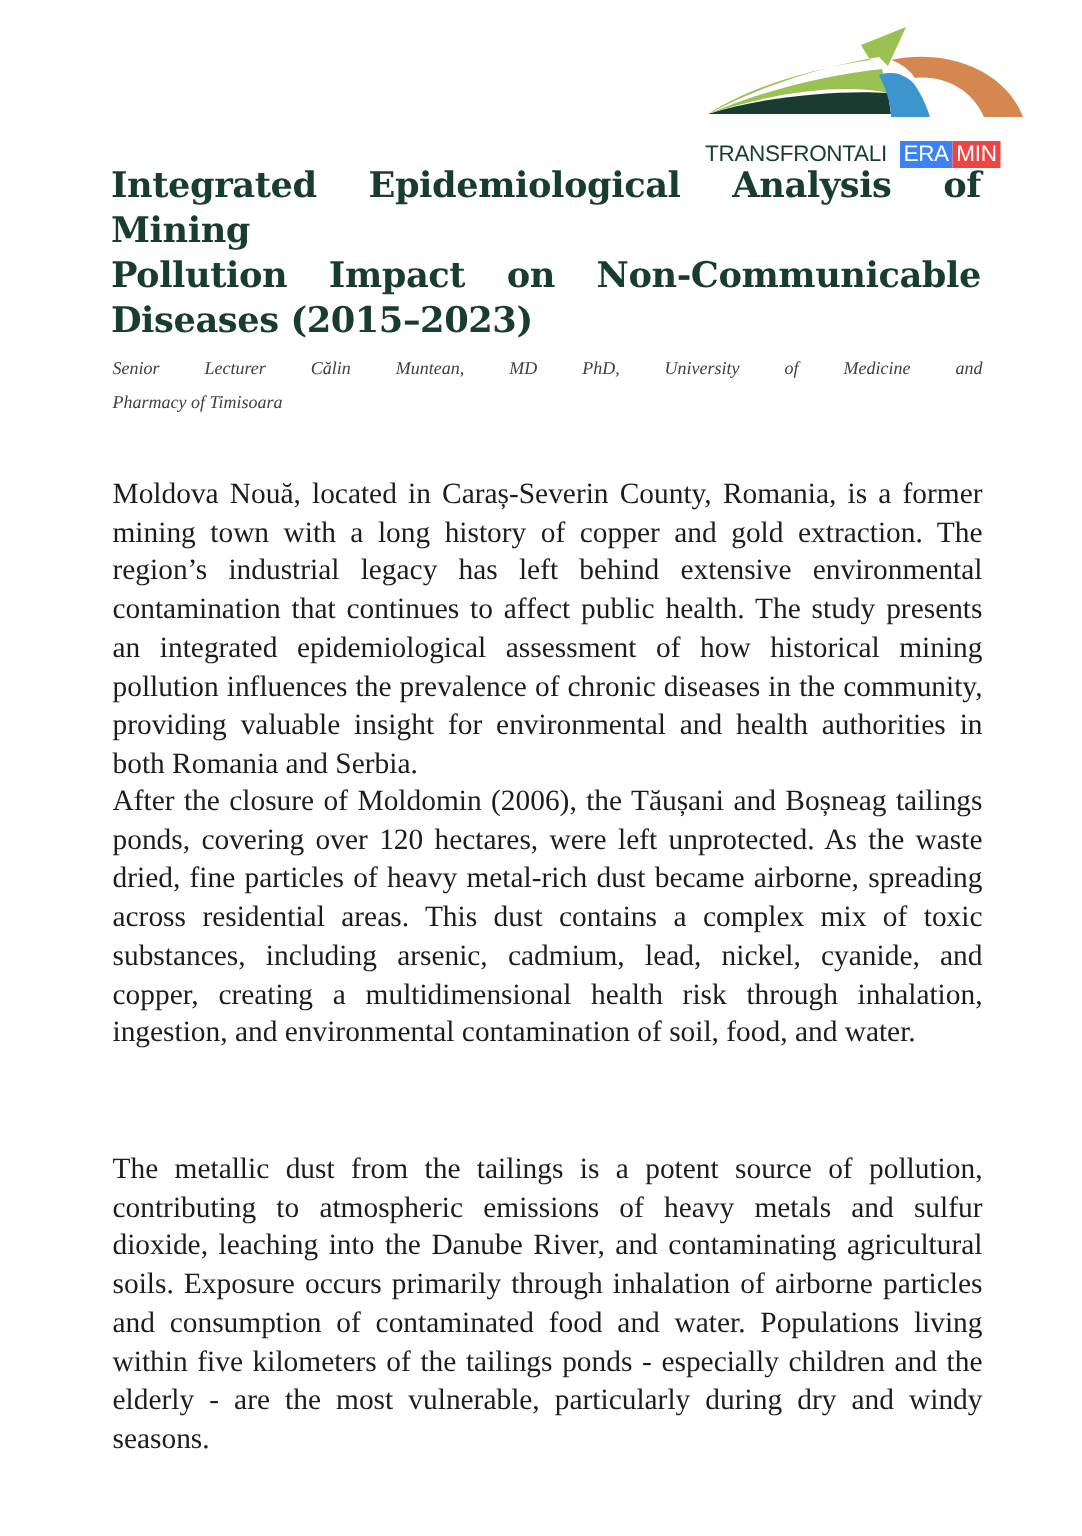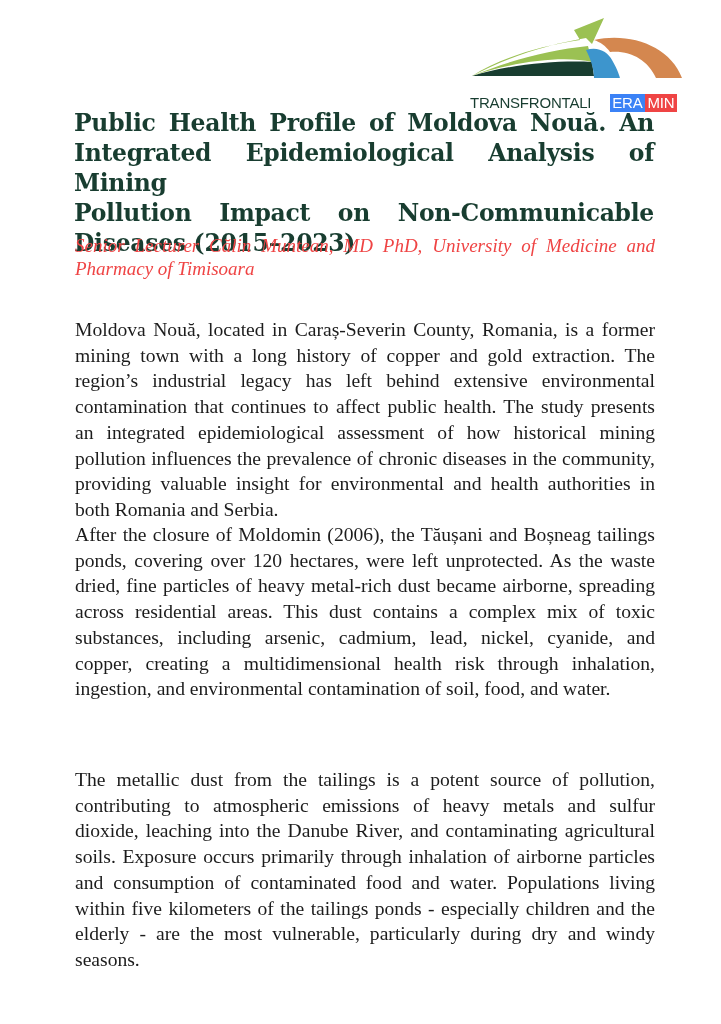--- a/index.html
+++ b/index.html
@@ -3,31 +3,31 @@
 <meta charset="utf-8">
 <style>
   html, body { margin: 0; padding: 0; background: #ffffff; }
   body { width: 721px; height: 1024px; position: relative; overflow: hidden; }
   .page { position: absolute; left: 0; top: 0; width: 721px; height: 1024px; }
 
   .logo { position: absolute; left: 470px; top: 16px; width: 240px; height: 82px; }
   .logo svg { position: absolute; left: 0; top: 0; }
   .logo-text { position: absolute; top: 78px; left: 0; height: 18px; display: flex; align-items: center;
     font-family: "Liberation Sans", sans-serif; font-size: 15px; letter-spacing: -0.2px; line-height: 18px; }
-  .logo-t1 { color: #183d30; padding-right: 19px; }
+  .logo-t1 { color: #183d30; padding-right: 9px; }
   .logo-t2 { background: #3b82f6; color: #ffffff; padding: 0 2px; }
   .logo-t3 { background: #ef4444; color: #ffffff; padding: 0 3px; }
 
   .title { position: absolute; left: 74px; top: 108px; width: 580px; margin: 0;
     font-family: "DejaVu Serif", serif; font-weight: bold; font-size: 23.5px; line-height: 30px;
     color: #183d30; text-align: justify; text-align-last: left; letter-spacing: -0.3px; }
   .title .justline { text-align-last: justify; display: block; }
 
   .byline { position: absolute; left: 75px; top: 234px; width: 580px;
-    font-family: "Liberation Serif", serif; font-style: italic; font-size: 19px; line-height: 23px; color: #ef4444;
+    font-family: "Liberation Serif", serif; font-style: italic; font-size: 12px; line-height: 23px; color: #404040;
     text-align: justify; }
   .byline .l1 { display: block; text-align: justify; text-align-last: justify; }
   .byline .l2, .byline .l3 { display: block; }
 
   .body-text { position: absolute; left: 75px; width: 580px; margin: 0;
     font-family: "Liberation Serif", serif; font-size: 19.6px; line-height: 25.7px; color: #1c1c1c;
     text-align: justify; }
   .p1 { top: 317px; }
   .p2 { top: 522px; }
   .p3 { top: 767px; }
@@ -51,21 +51,20 @@
       <path d="M124 24 C 160 16, 200 30, 212 62 L 186 62 C 178 44, 160 34, 140 36 C 136 30, 130 26, 124 24 Z" fill="#d4874f"></path>
     </svg>
     <div class="logo-text">
       <span class="logo-t1">TRANSFRONTALI</span>
         <span class="logo-t2">ERA</span>
         <span class="logo-t3">MIN</span>
     </div>
   </div>
 
   <h1 class="title">
-    <span class="justline">Public Health Profile of Moldova Nouă. An</span>
     <span class="justline">Integrated Epidemiological Analysis of Mining</span>
     <span class="justline">Pollution Impact on Non-Communicable</span>
     <span style="display:block">Diseases (2015–2023)</span>
   </h1>
 
   <div class="byline">
     <span class="l1">Senior Lecturer Călin Muntean, MD PhD, University of Medicine and</span>
     <span class="l2">Pharmacy of Timisoara</span>
   </div>
 

